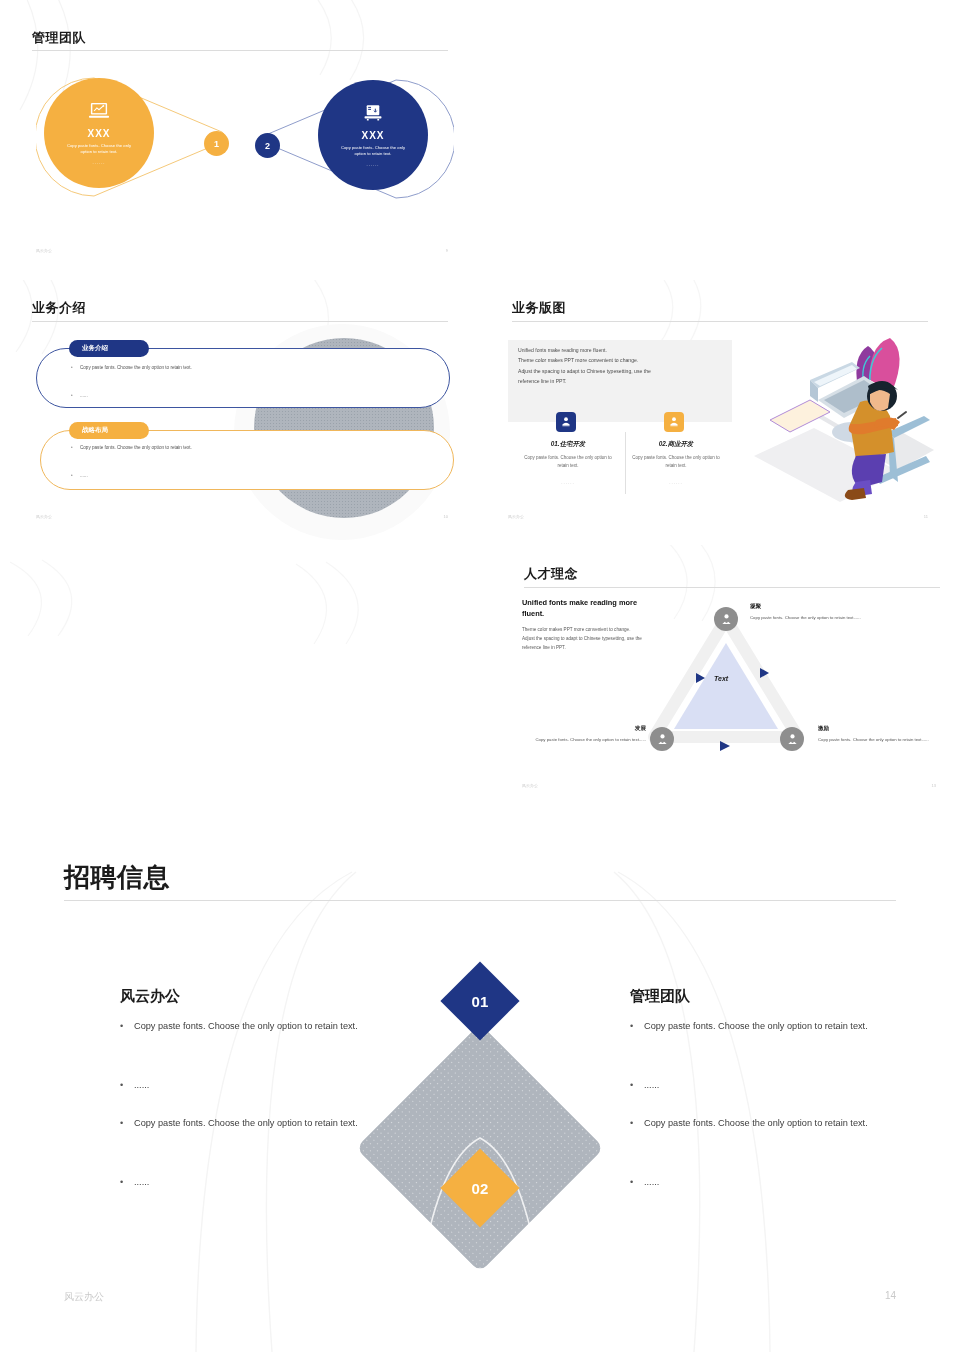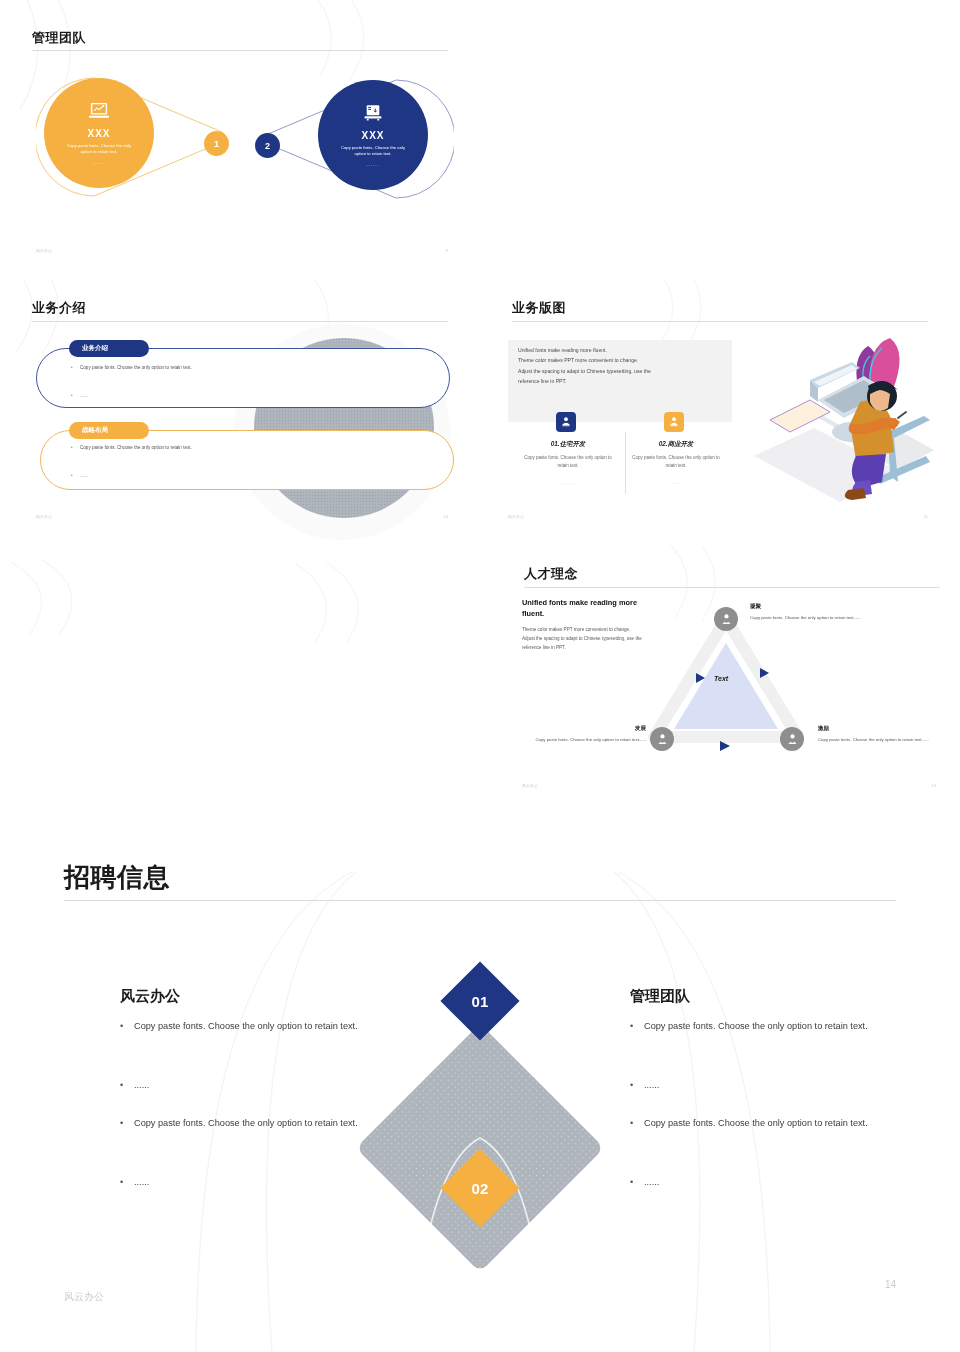--- a/index.html
+++ b/index.html
@@ -127,21 +127,21 @@
   .dia span { transform: rotate(-45deg); display: block; }
   .sq-grey {
     position: absolute;
     background: #AFB5BD;
     background-image: radial-gradient(rgba(255,255,255,.55) 0.9px, transparent 1px);
     background-size: 5px 5px;
     border-radius: 10px;
     transform: rotate(45deg);
   }
   #slide14 .s-foot { left: 64px; top: 478px; font-size: 10px; }
-  #slide14 .s-pg   { left: 836px; top: 467px; width: 60px; font-size: 10px; }
+  #slide14 .s-pg   { left: 836px; top: 478px; width: 60px; font-size: 10px; }
 
   .sm-foot { font-size: 4px; }
 </style>
 </head>
 <body>
 
 <div class="page">
 
   <div class="slide slide-sm" id="slide9">
     <div class="wm">

